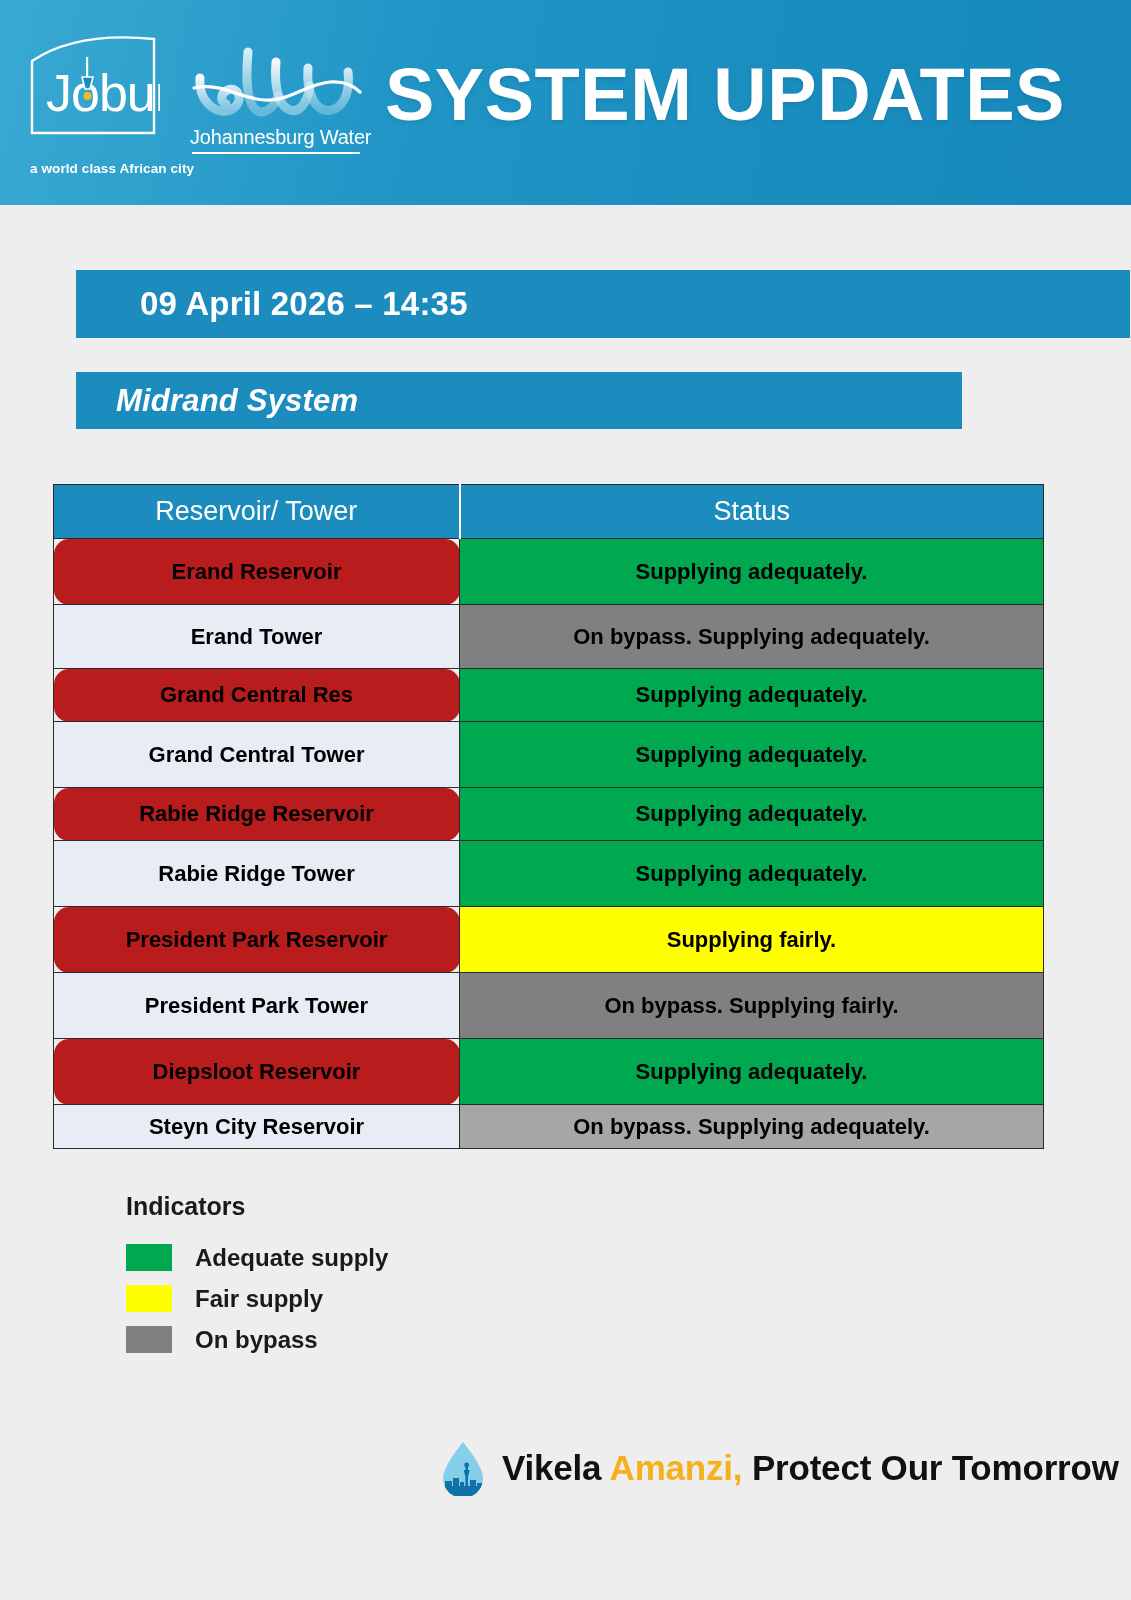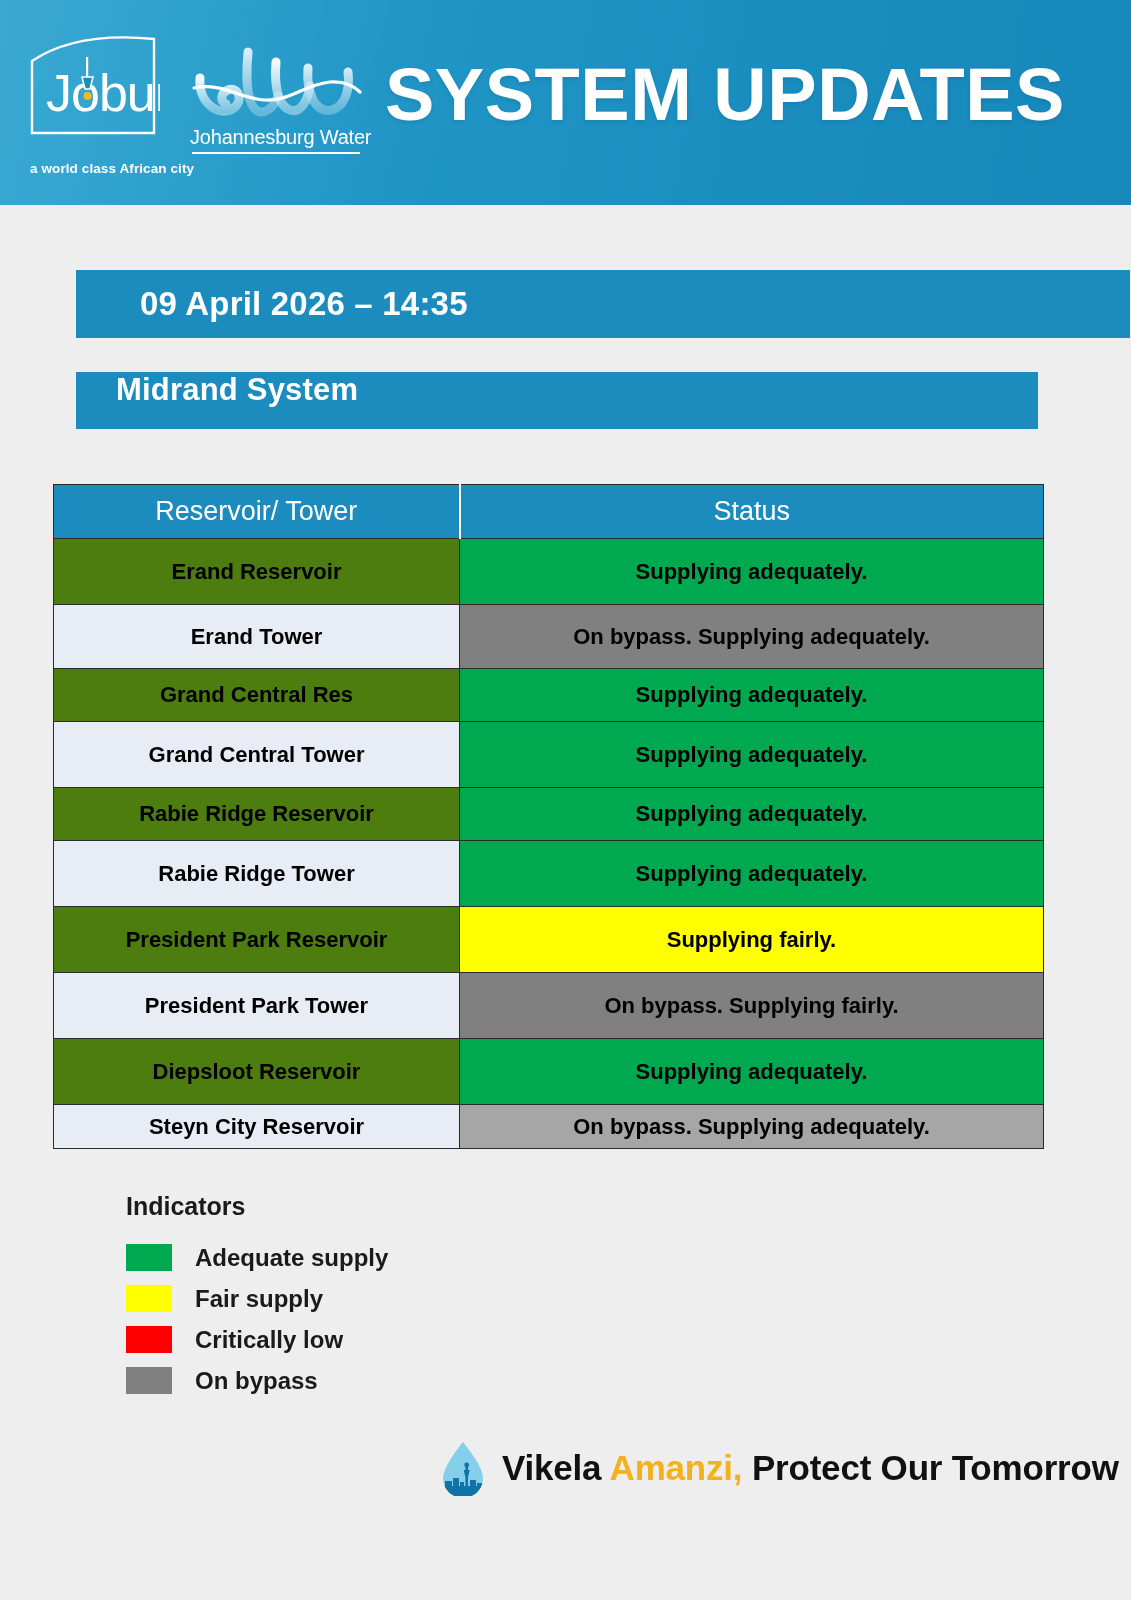--- a/index.html
+++ b/index.html
@@ -114,24 +114,26 @@
     font-weight: bold;
     padding-left: 64px;
     letter-spacing: 0.2px;
     white-space: nowrap;
   }
 
   .system-banner {
     position: absolute;
     left: 76px;
     top: 372px;
-    width: 962px;
+    width: 886px;
     height: 57px;
     background: #1b8cbd;
     display: flex;
+    align-items: center;
+    font-style: italic;
   }
   .system-banner-text {
     color: #ffffff;
     font-size: 31px;
     font-weight: bold;
     padding-left: 40px;
     letter-spacing: 0.2px;
     white-space: nowrap;
   }
 
@@ -163,21 +165,21 @@
   .status-table td {
     border: 1px solid #2a2a2a;
     text-align: center;
     vertical-align: middle;
     font-size: 22px;
     font-weight: bold;
     color: #000000;
     padding: 0 6px;
   }
   .status-table td.name-cell { font-size: 22px; }
-  .status-table tr.alt-a td.name-cell { background: #4d7c0f; }
+  .status-table tr.alt-a td.name-cell { background: #b91c1c; border-radius: 15px; }
   .status-table tr.alt-b td.name-cell { background: #e7ecf5; }
 
   
   .indicators {
     position: absolute;
     left: 126px;
     top: 1192px;
     width: 420px;
   }
   .indicators-title {
@@ -340,24 +342,20 @@
   <div id="indicator-list">
       <div class="indicator-row">
         <div class="indicator-swatch" style="background: rgb(0, 169, 79);"></div>
         <div class="indicator-label">Adequate supply</div>
       </div>
       <div class="indicator-row">
         <div class="indicator-swatch" style="background: rgb(255, 255, 0);"></div>
         <div class="indicator-label">Fair supply</div>
       </div>
       <div class="indicator-row">
-        <div class="indicator-swatch" style="background: rgb(254, 0, 0);"></div>
-        <div class="indicator-label">Critically low</div>
-      </div>
-      <div class="indicator-row">
         <div class="indicator-swatch" style="background: rgb(128, 128, 128);"></div>
         <div class="indicator-label">On bypass</div>
       </div>
     </div>
 </div>
 
 <div class="footer">
   <svg class="footer-droplet" viewBox="0 0 46 56">
     <path d="M23 2 C 23 2, 43 26, 43 38 A 20 20 0 0 1 3 38 C 3 26, 23 2, 23 2 Z" fill="#86cfeb"></path>
     <clipPath id="dropclip">

